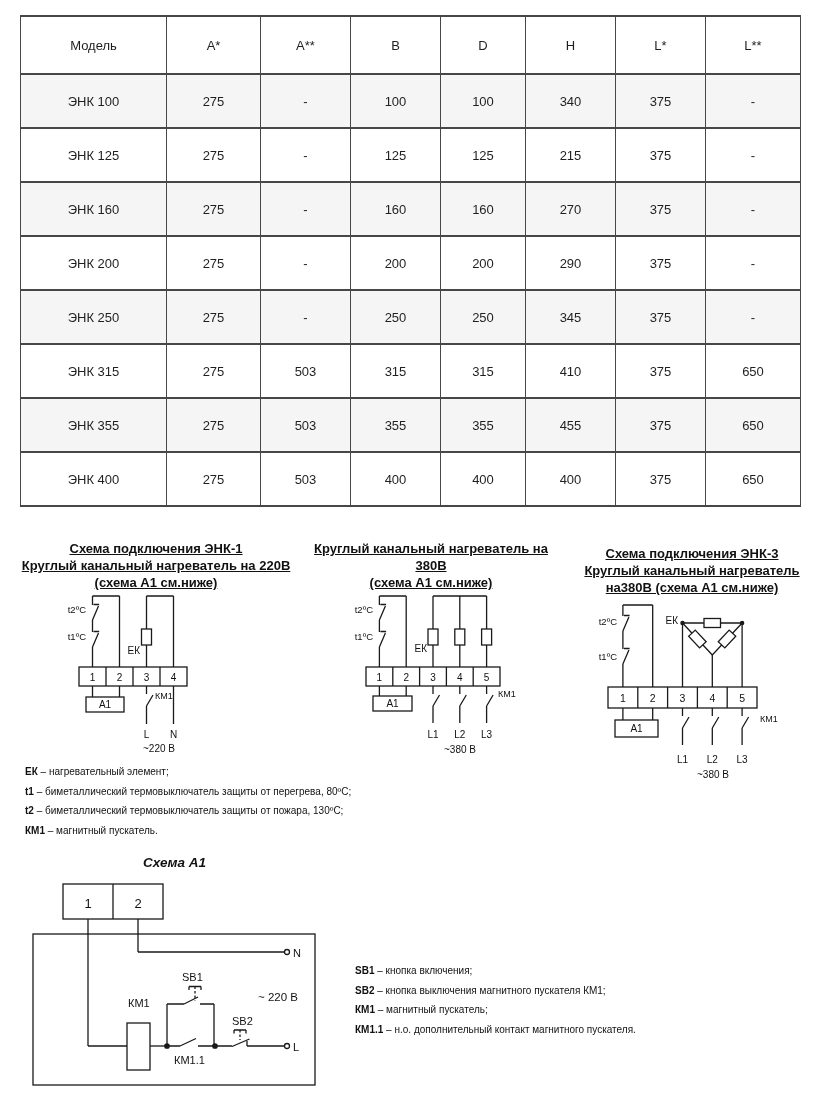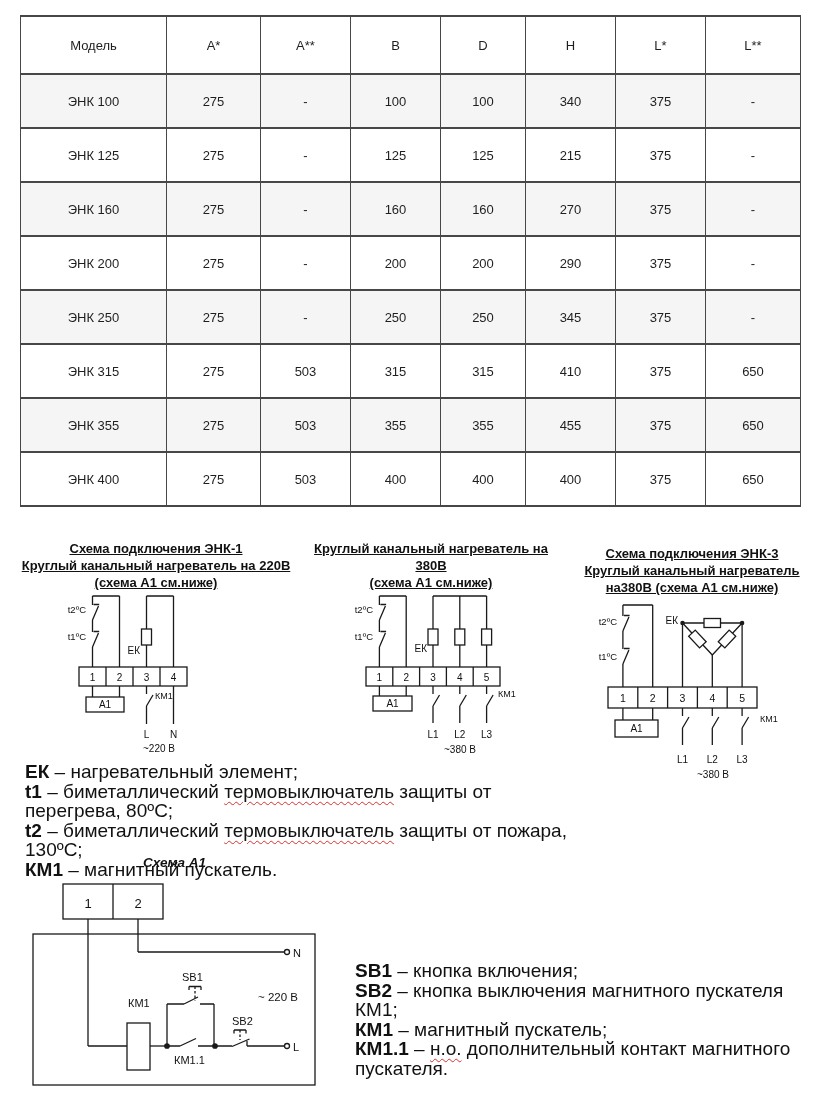--- a/index.html
+++ b/index.html
@@ -23,24 +23,24 @@
   .dims tbody tr:nth-child(odd) { background:#f5f5f5; }
   
   .diag-title {
     position:absolute; font-size:13px; font-weight:bold; line-height:17px;
     text-align:center; color:#111;text-decoration:underline;
   }
   
   svg.schematic { position:absolute; overflow:visible; }
   svg.schematic text { font-family:inherit; fill:#111; stroke:none; }
   
-  .legend { position:absolute; font-size:19px; line-height:19.5px; color:#111; }
+  .legend { position:absolute; font-size:10px; line-height:19.5px; color:#111; }
   .lg-key { font-weight:bold; }
   .wavy {
-    text-decoration:underline; text-decoration-style:wavy;
+    text-decoration-style:wavy;
     text-decoration-color:#d93030; text-decoration-thickness:1px;
     text-underline-offset:2.5px;
   }
   .a1-title { position:absolute; font-weight:bold; font-size:13.5px; color:#111;font-style:italic; }
 </style>
 </head>
 <body>
 
 <table class="dims">
   <colgroup>

